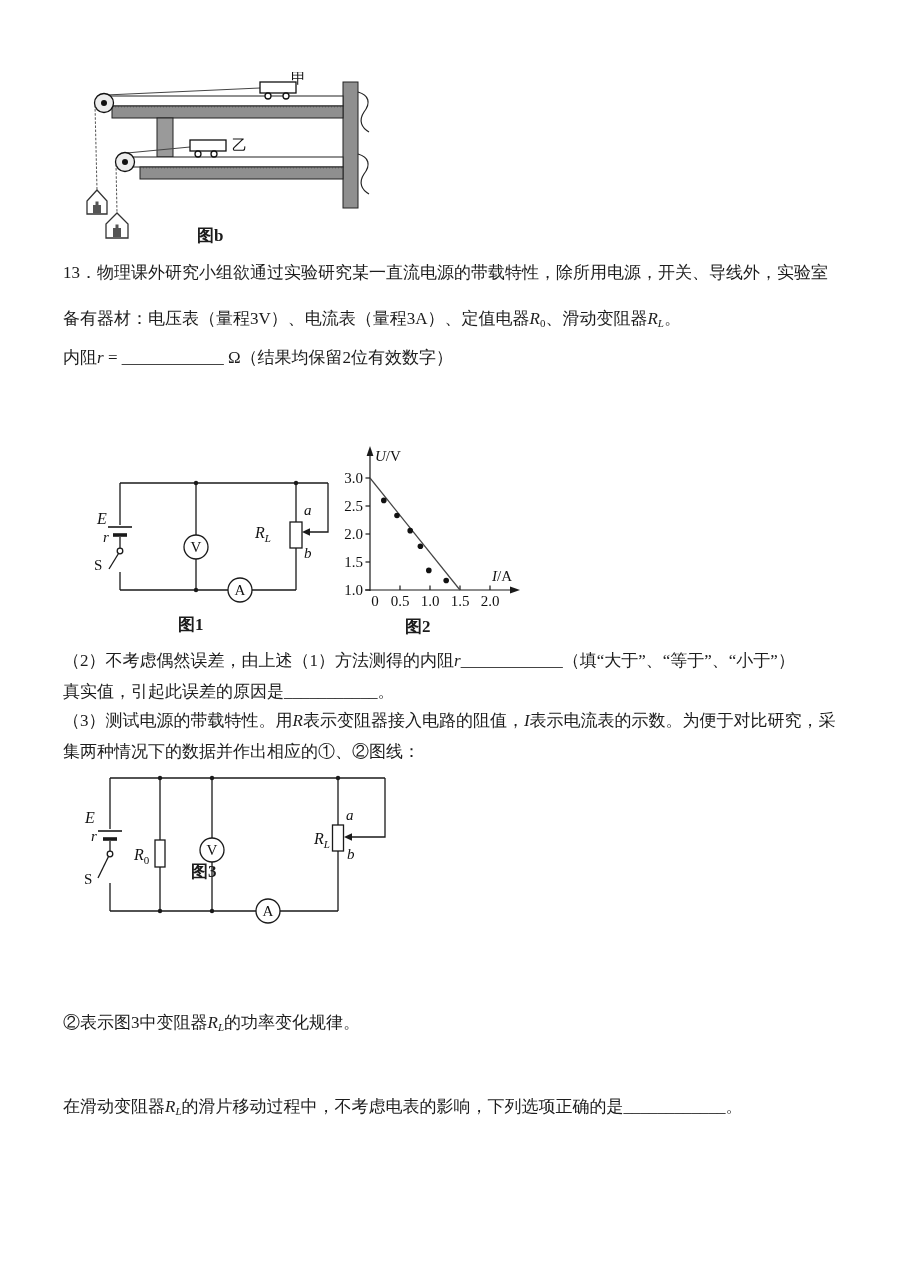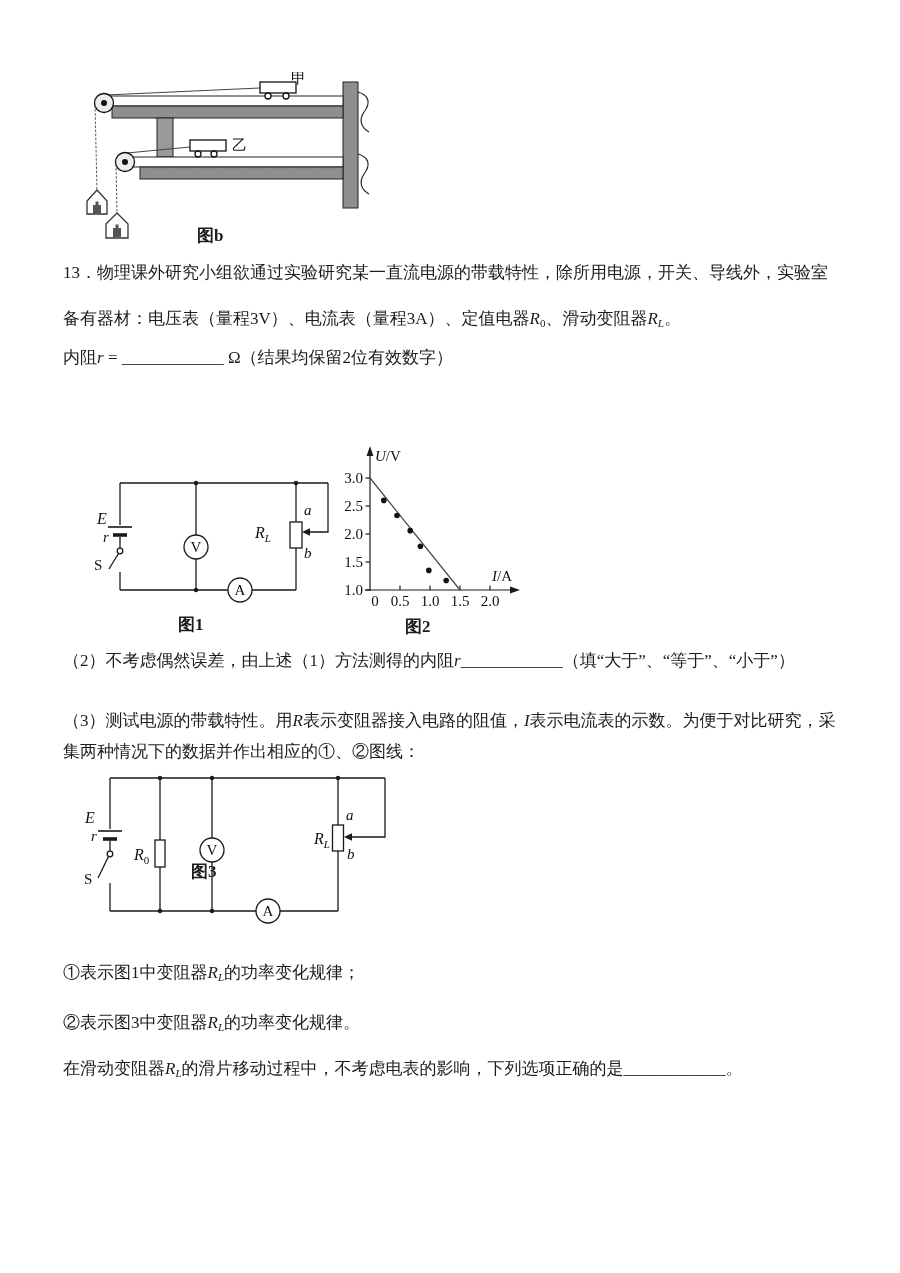--- a/index.html
+++ b/index.html
@@ -177,20 +177,21 @@
         <circle cx="98.8" cy="125.39999999999999" r="2.8" class="dot"></circle>
         <circle cx="116.2" cy="135.48000000000002" r="2.8" class="dot"></circle>
       </g>
     <text class="ticklab" x="45" y="16"><tspan class="it">U</tspan><tspan>/V</tspan></text>
     <text class="ticklab" x="162" y="136"><tspan class="it">I</tspan><tspan>/A</tspan></text>
   </svg>
   <div class="caption" style="left:405px;top:615px">图2</div>
 
   <div class="block" style="left:63px;top:645px;line-height:31px">
     <div class="tline">（2）不考虑偶然误差，由上述（1）方法测得的内阻<i>r</i>____________（填“大于”、“等于”、“小于”）</div>
+    <div class="tline">真实值，引起此误差的原因是___________。</div>
   </div>
 
   <div class="block" style="left:63px;top:705px;line-height:31px">
     <div class="tline">（3）测试电源的带载特性。用<i>R</i>表示变阻器接入电路的阻值，<i>I</i>表示电流表的示数。为便于对比研究，采</div>
     <div class="tline">集两种情况下的数据并作出相应的①、②图线：</div>
   </div>
 
   <svg class="fig" style="left:80px;top:770px" width="320" height="158" viewBox="0 0 320 158">
     <path class="wire" d="M30,8 H305"></path>
     <path class="wire" d="M30,8 V59 M30,71 V81 M30,113 V141"></path>
@@ -218,23 +219,20 @@
     <text class="lab" x="4" y="114">S</text>
     <text class="lab lab16" x="54" y="90"><tspan class="it">R</tspan><tspan class="sublab" dy="4">0</tspan></text>
     <text class="lab mid" x="132" y="84.5">V</text>
     <text class="lab mid" x="188" y="145.5">A</text>
     <text class="lab lab16" x="234" y="74"><tspan class="it">R</tspan><tspan class="sublab it" dy="4">L</tspan></text>
     <text class="lab it" x="266" y="50">a</text>
     <text class="lab it" x="267" y="89">b</text>
   </svg>
   <div class="caption" style="left:191px;top:860px">图3</div>
 
-  <div class="block" style="left:63px;top:957px;line-height:31px">
-    <div class="tline">①表示图1中变阻器<i>R</i><sub><i>L</i></sub>的功率变化规律；</div>
-  </div>
   <div class="block" style="left:63px;top:1007px;line-height:31px">
     <div class="tline">②表示图3中变阻器<i>R</i><sub><i>L</i></sub>的功率变化规律。</div>
   </div>
-  <div class="block" style="left:63px;top:1053px;line-height:31px">
+  <div class="block" style="left:63px;top:1091px;line-height:31px">
     <div class="tline">在滑动变阻器<i>R</i><sub><i>L</i></sub>的滑片移动过程中，不考虑电表的影响，下列选项正确的是____________。</div>
   </div>
 
 </div>
 
 </body></html>

